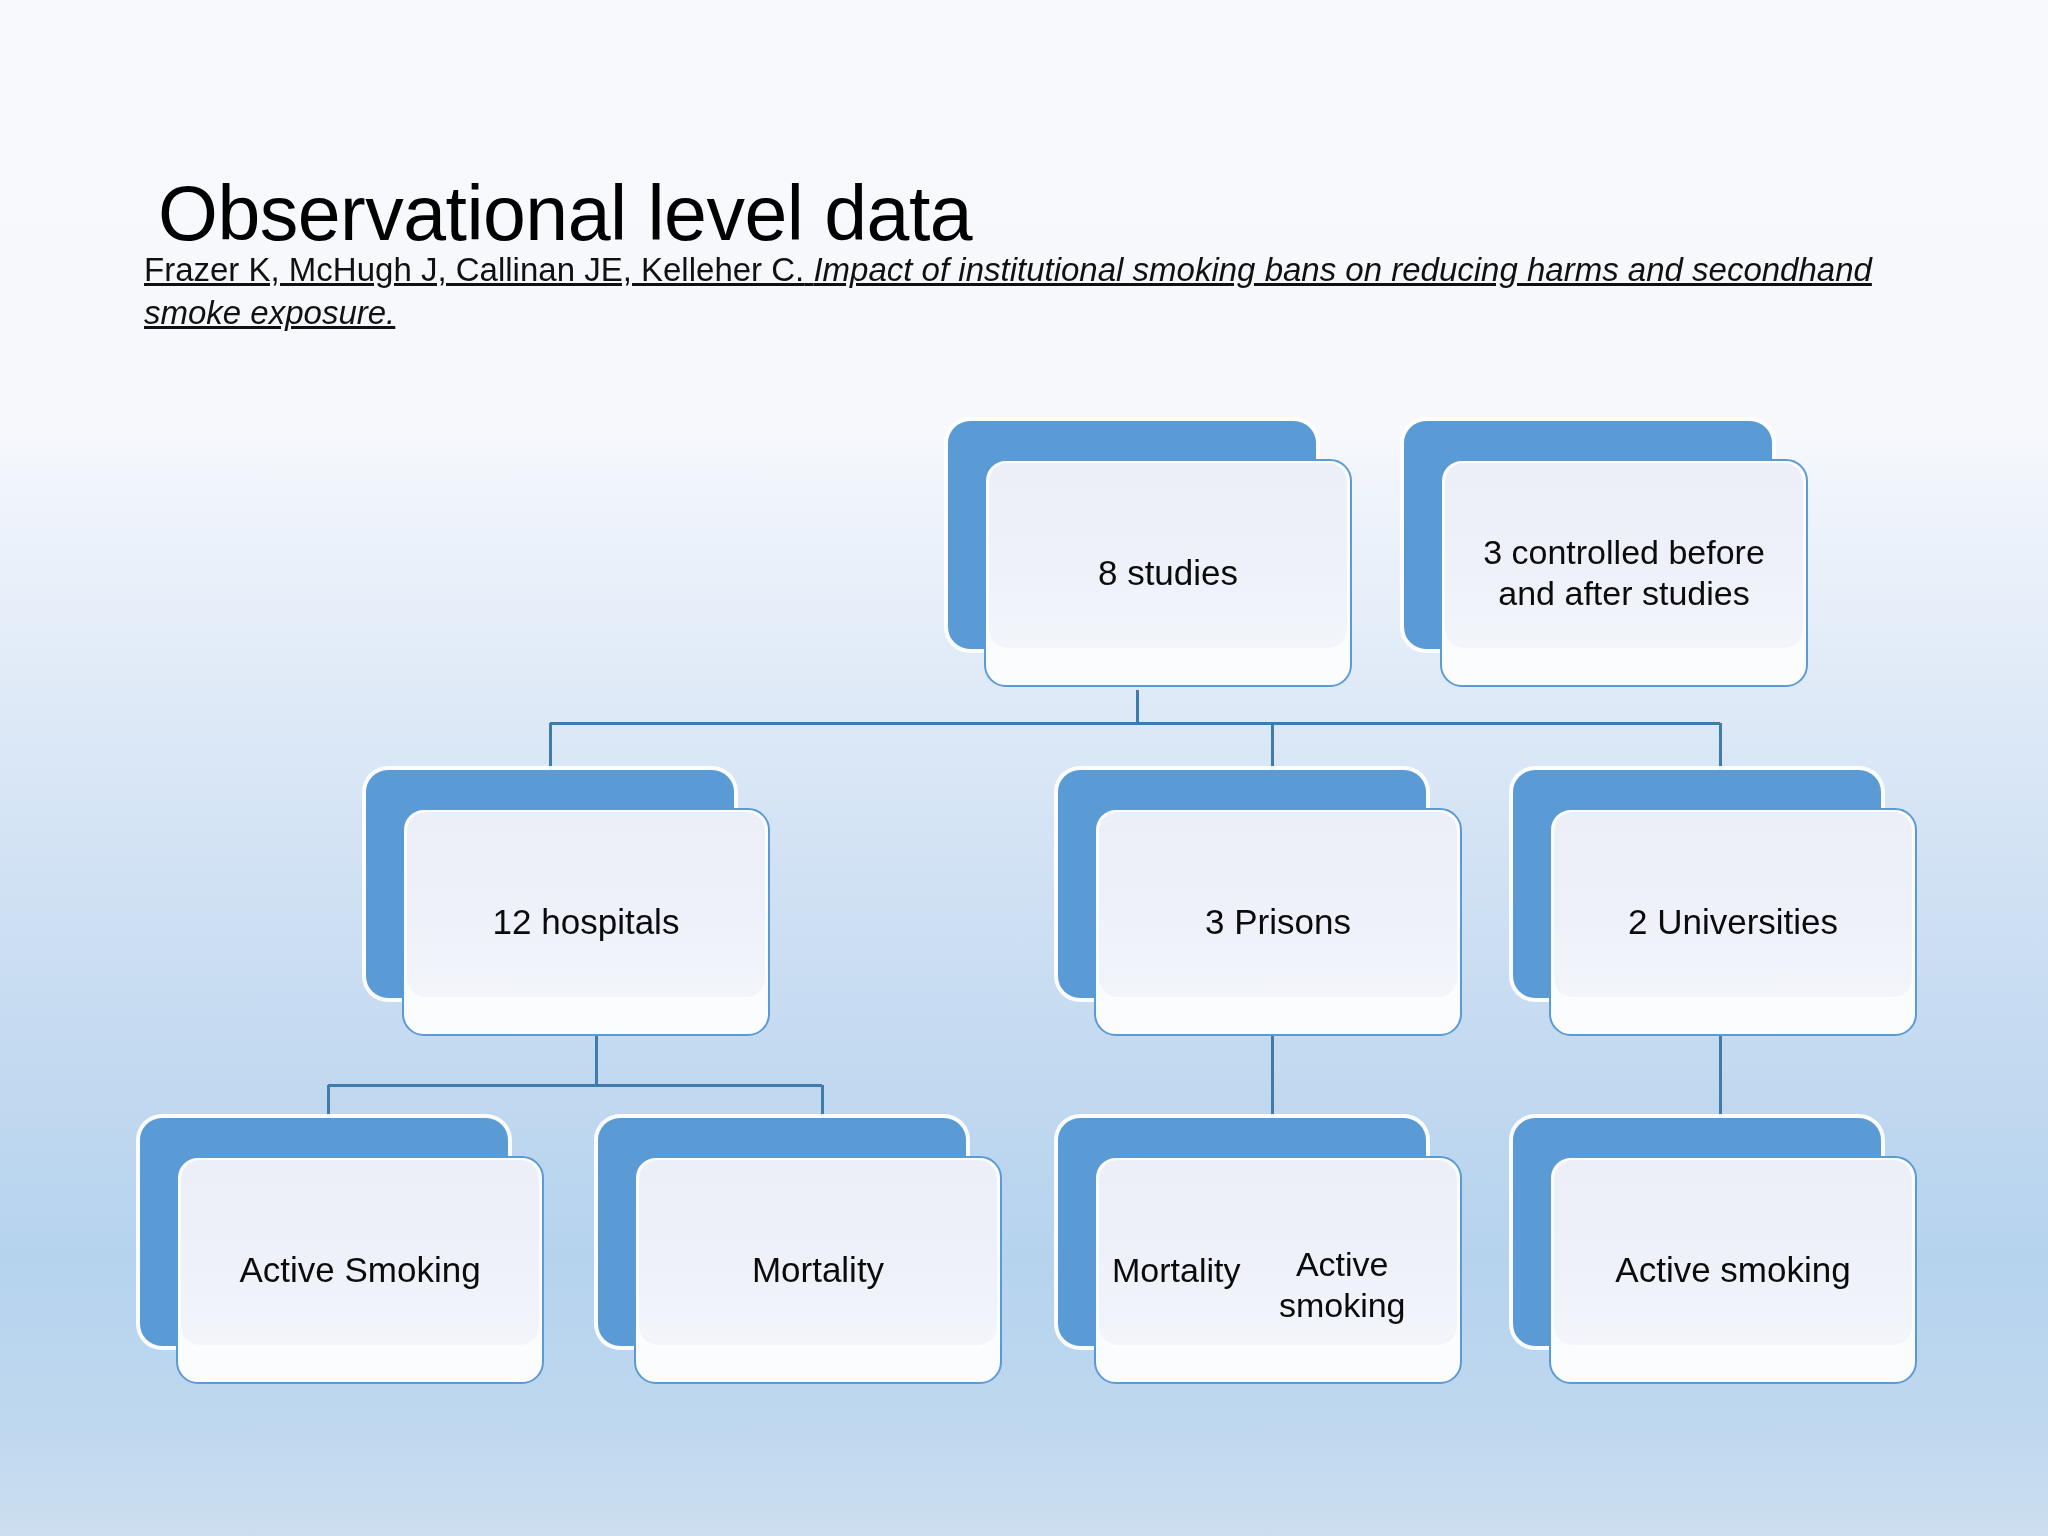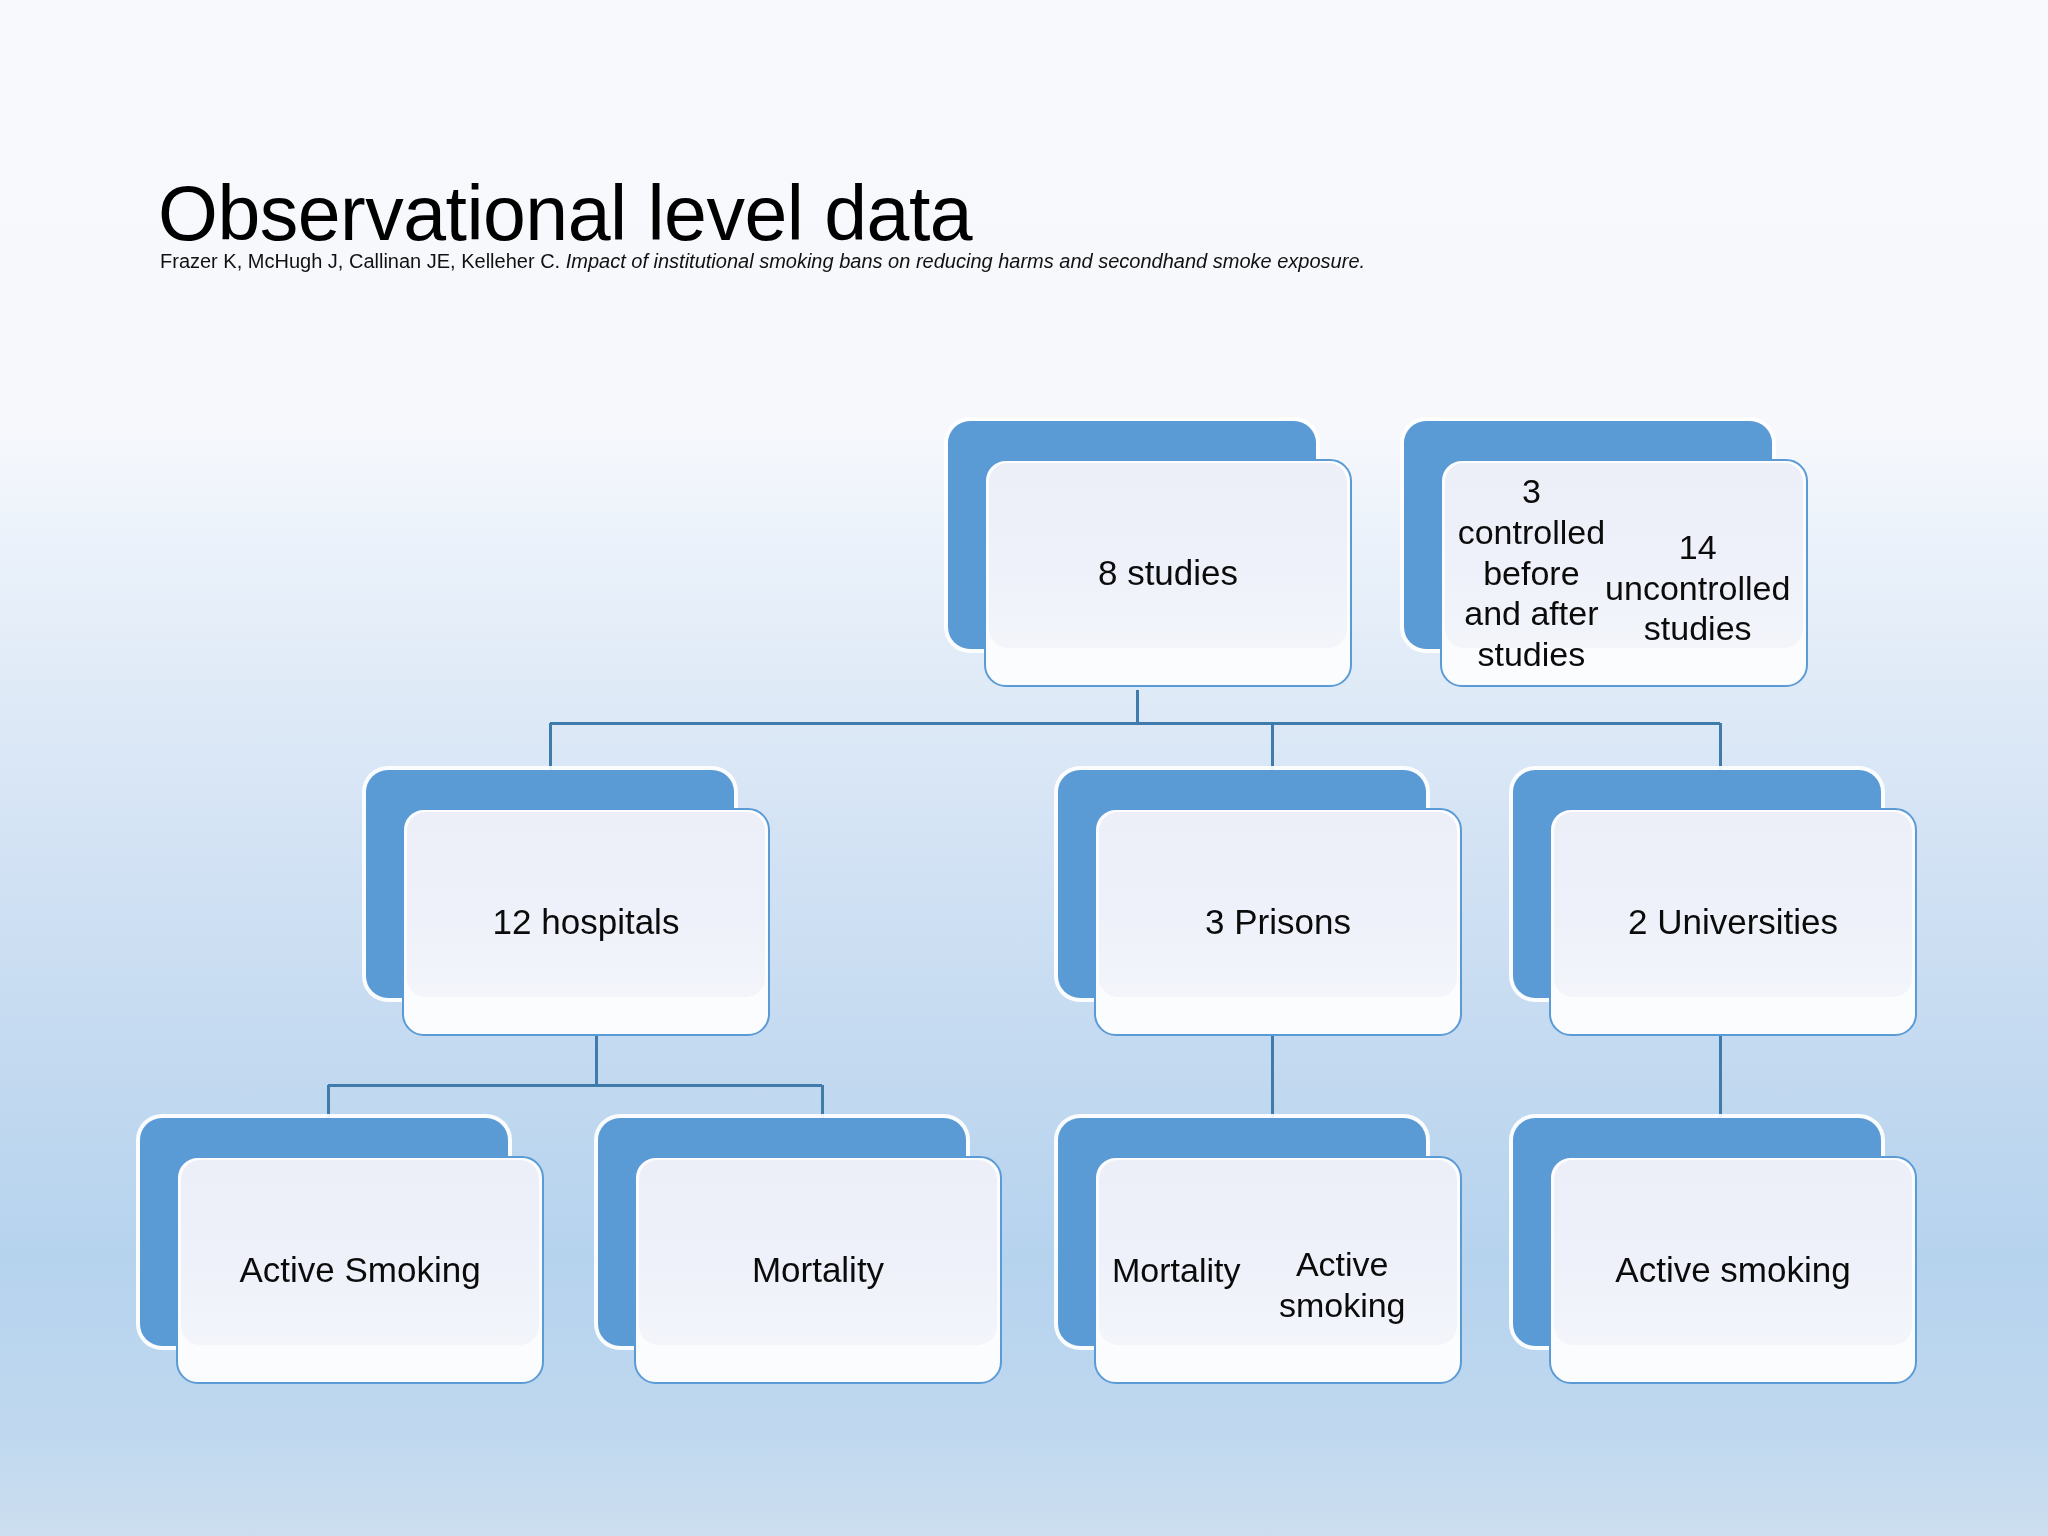--- a/index.html
+++ b/index.html
@@ -36,26 +36,27 @@
     top: 125px;
     font-size: 77px;
     font-weight: 400;
     color: #000000;
     letter-spacing: -0.5px;
     white-space: nowrap;
     margin-top: 44px;
   }
   .cite {
     position: absolute;
-    left: 160px;
+    left: 144px;
     top: 248px;
-    font-size: 20px;
+    font-size: 33px;
     line-height: 1.31;
     color: #111111;
     width: 1760px;
+    text-decoration: underline;
   }
   .cite .ital { font-style: italic; }
 
   
   .conn-layer {
     position: absolute;
     left: 0; top: 0;
     width: 2048px; height: 1536px;
     pointer-events: none;
   }
@@ -164,21 +165,20 @@
     </div>
   </div>
 
   <div class="node multi" style="left:1404px; top:421px;">
     <div class="plate"></div>
     <div class="card">
       <div class="inner"></div>
     </div>
     <div class="label">
       <span class="line">3 controlled before and after studies</span>
-      <span class="line">14 uncontrolled studies</span>
     </div>
   </div>
 
   <div class="node" style="left:366px; top:770px;">
     <div class="plate"></div>
     <div class="card">
       <div class="inner"></div>
     </div>
     <div class="label">
       <span class="line">12 hospitals</span>

